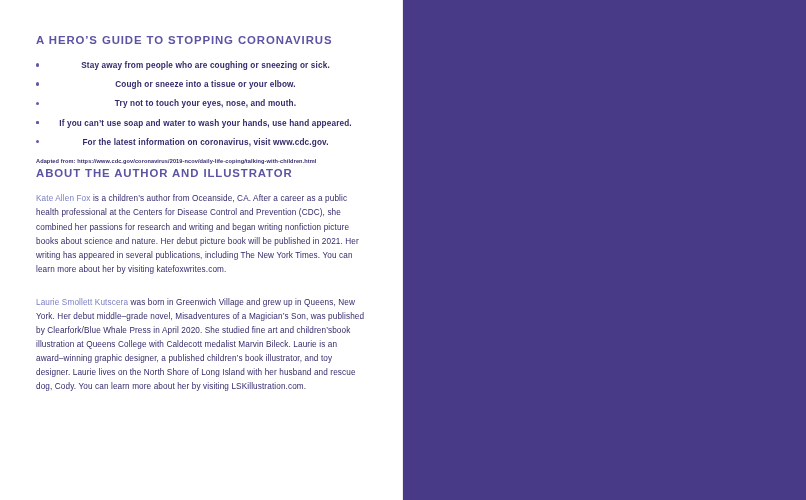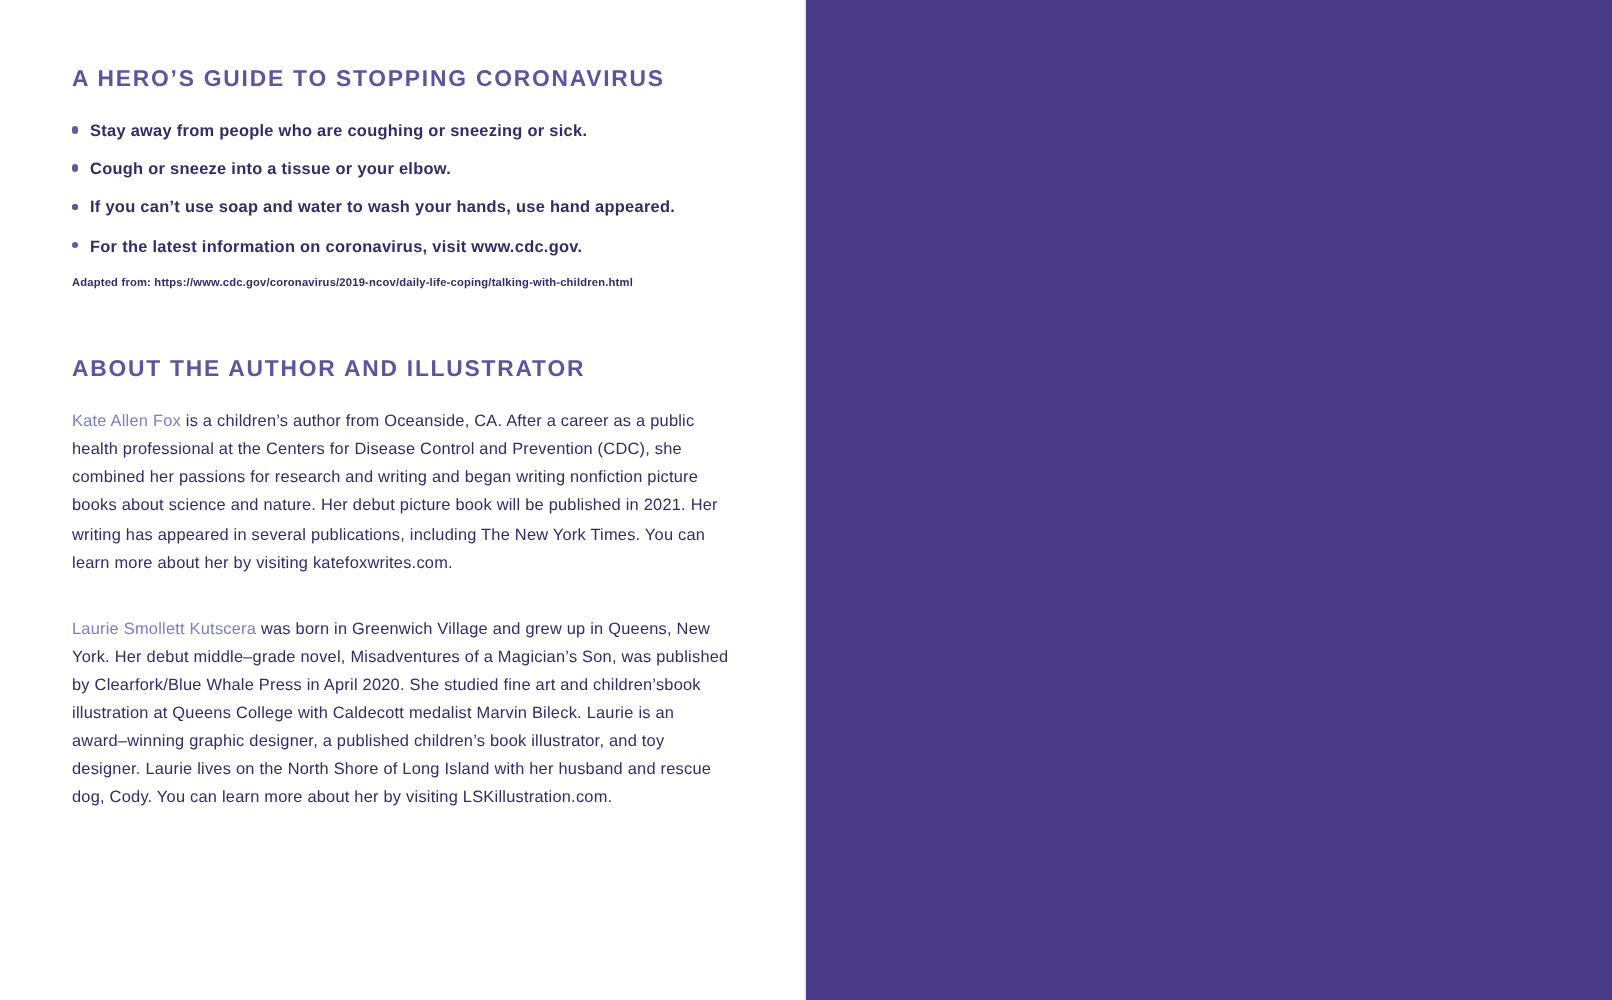--- a/index.html
+++ b/index.html
@@ -64,20 +64,21 @@
   }
   ul.tips li {
     position: relative;
     font-size: 8.2px;
     line-height: 13.6px;
     color: #342a6b;
     font-weight: bold;
     letter-spacing: 0.15px;
     margin-bottom: 5.6px;
     padding-left: 9px;
+    text-align: center;
   }
   ul.tips li .bullet {
     position: absolute;
     left: 0;
     top: 4.2px;
     width: 3.4px;
     height: 3.4px;
     border-radius: 50%;
     background: #6258a8;
   }
@@ -85,21 +86,20 @@
     margin: 8px 0 0 0;
     font-size: 5.6px;
     line-height: 9px;
     font-weight: bold;
     letter-spacing: 0.1px;
     color: #342a6b;
     word-break: break-all;
   }
 
   #author-heading {
-    margin-top: 31px;
     margin-bottom: 12px;
   }
 
   p.bio {
     margin: 0 0 8px 0;
     font-size: 8.2px;
     line-height: 14.1px;
     font-weight: normal;
     letter-spacing: 0.12px;
     color: #342a6b;
@@ -122,20 +122,24 @@
       <li>
         <span class="bullet"></span>
         <span>Stay away from people who are coughing or sneezing or sick.</span>
       </li>
       <li>
         <span class="bullet"></span>
         <span>Cough or sneeze into a tissue or your elbow.</span>
       </li>
       <li>
         <span class="bullet"></span>
+        <span>Try not to touch your eyes, nose, and mouth.</span>
+      </li>
+      <li>
+        <span class="bullet"></span>
       </li>
       <li>
         <span class="bullet"></span>
         <span>If you can’t use soap and water to wash your hands, use hand appeared.</span>
       </li>
       <li>
         <span class="bullet"></span>
         <span>For the latest information on coronavirus, visit www.cdc.gov.</span>
       </li>
     </ul>

